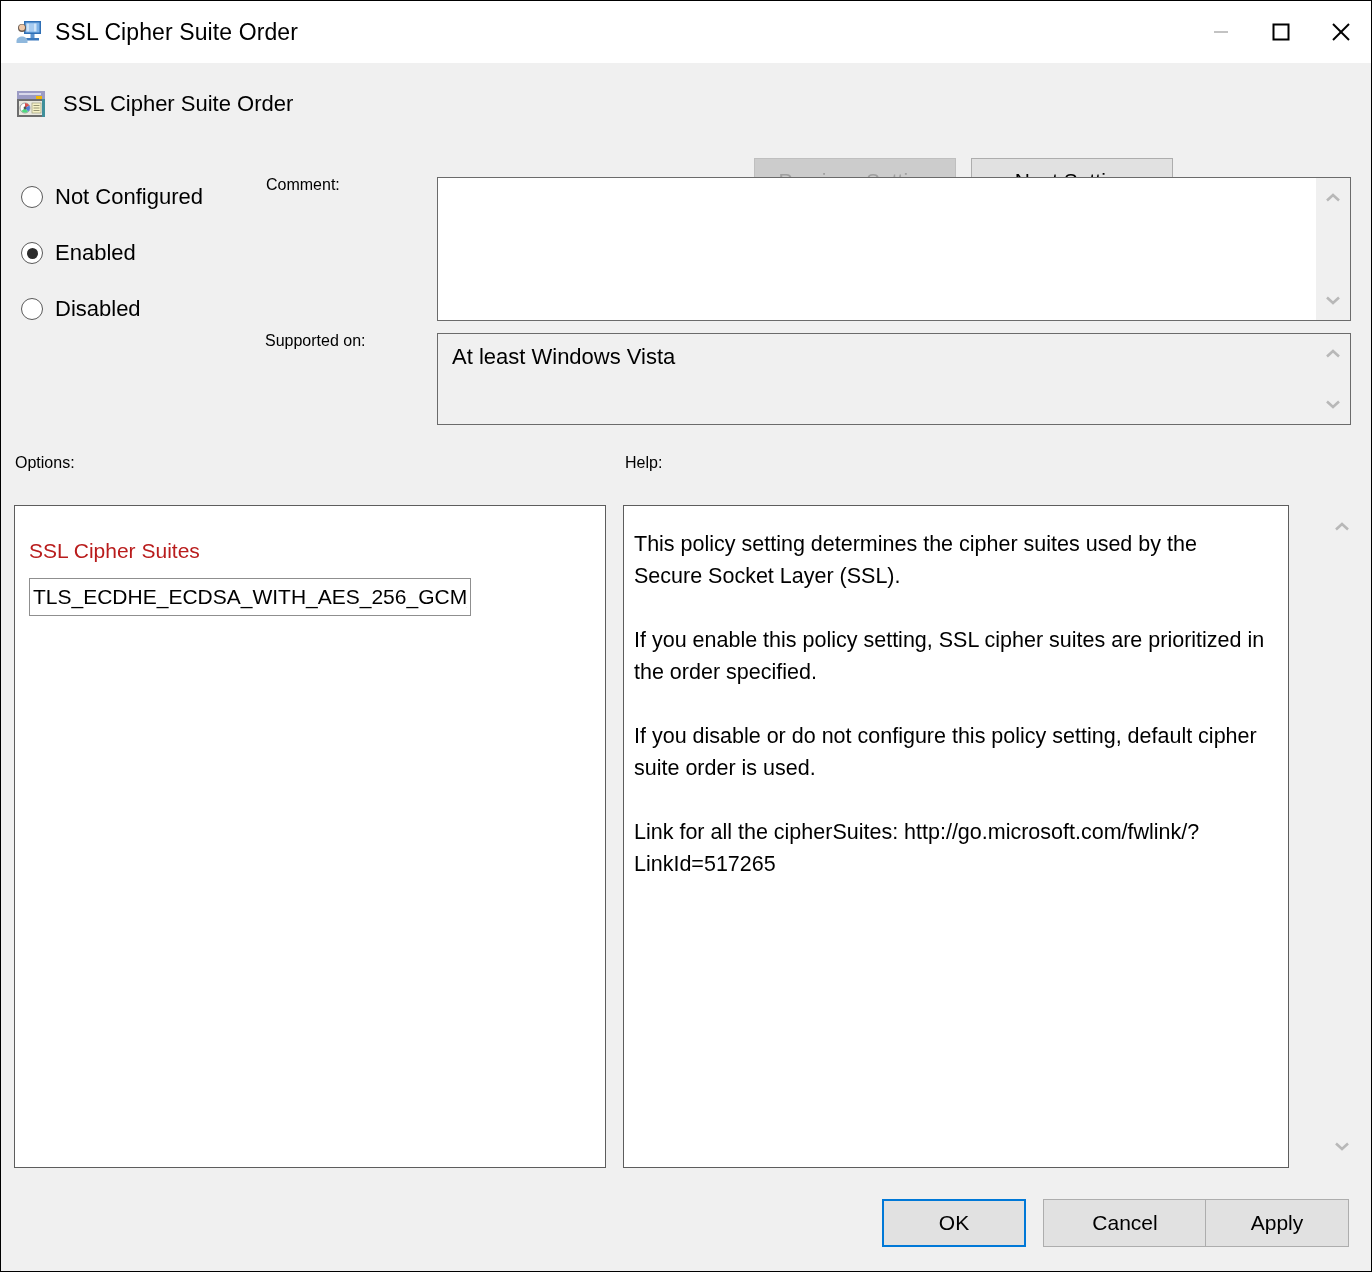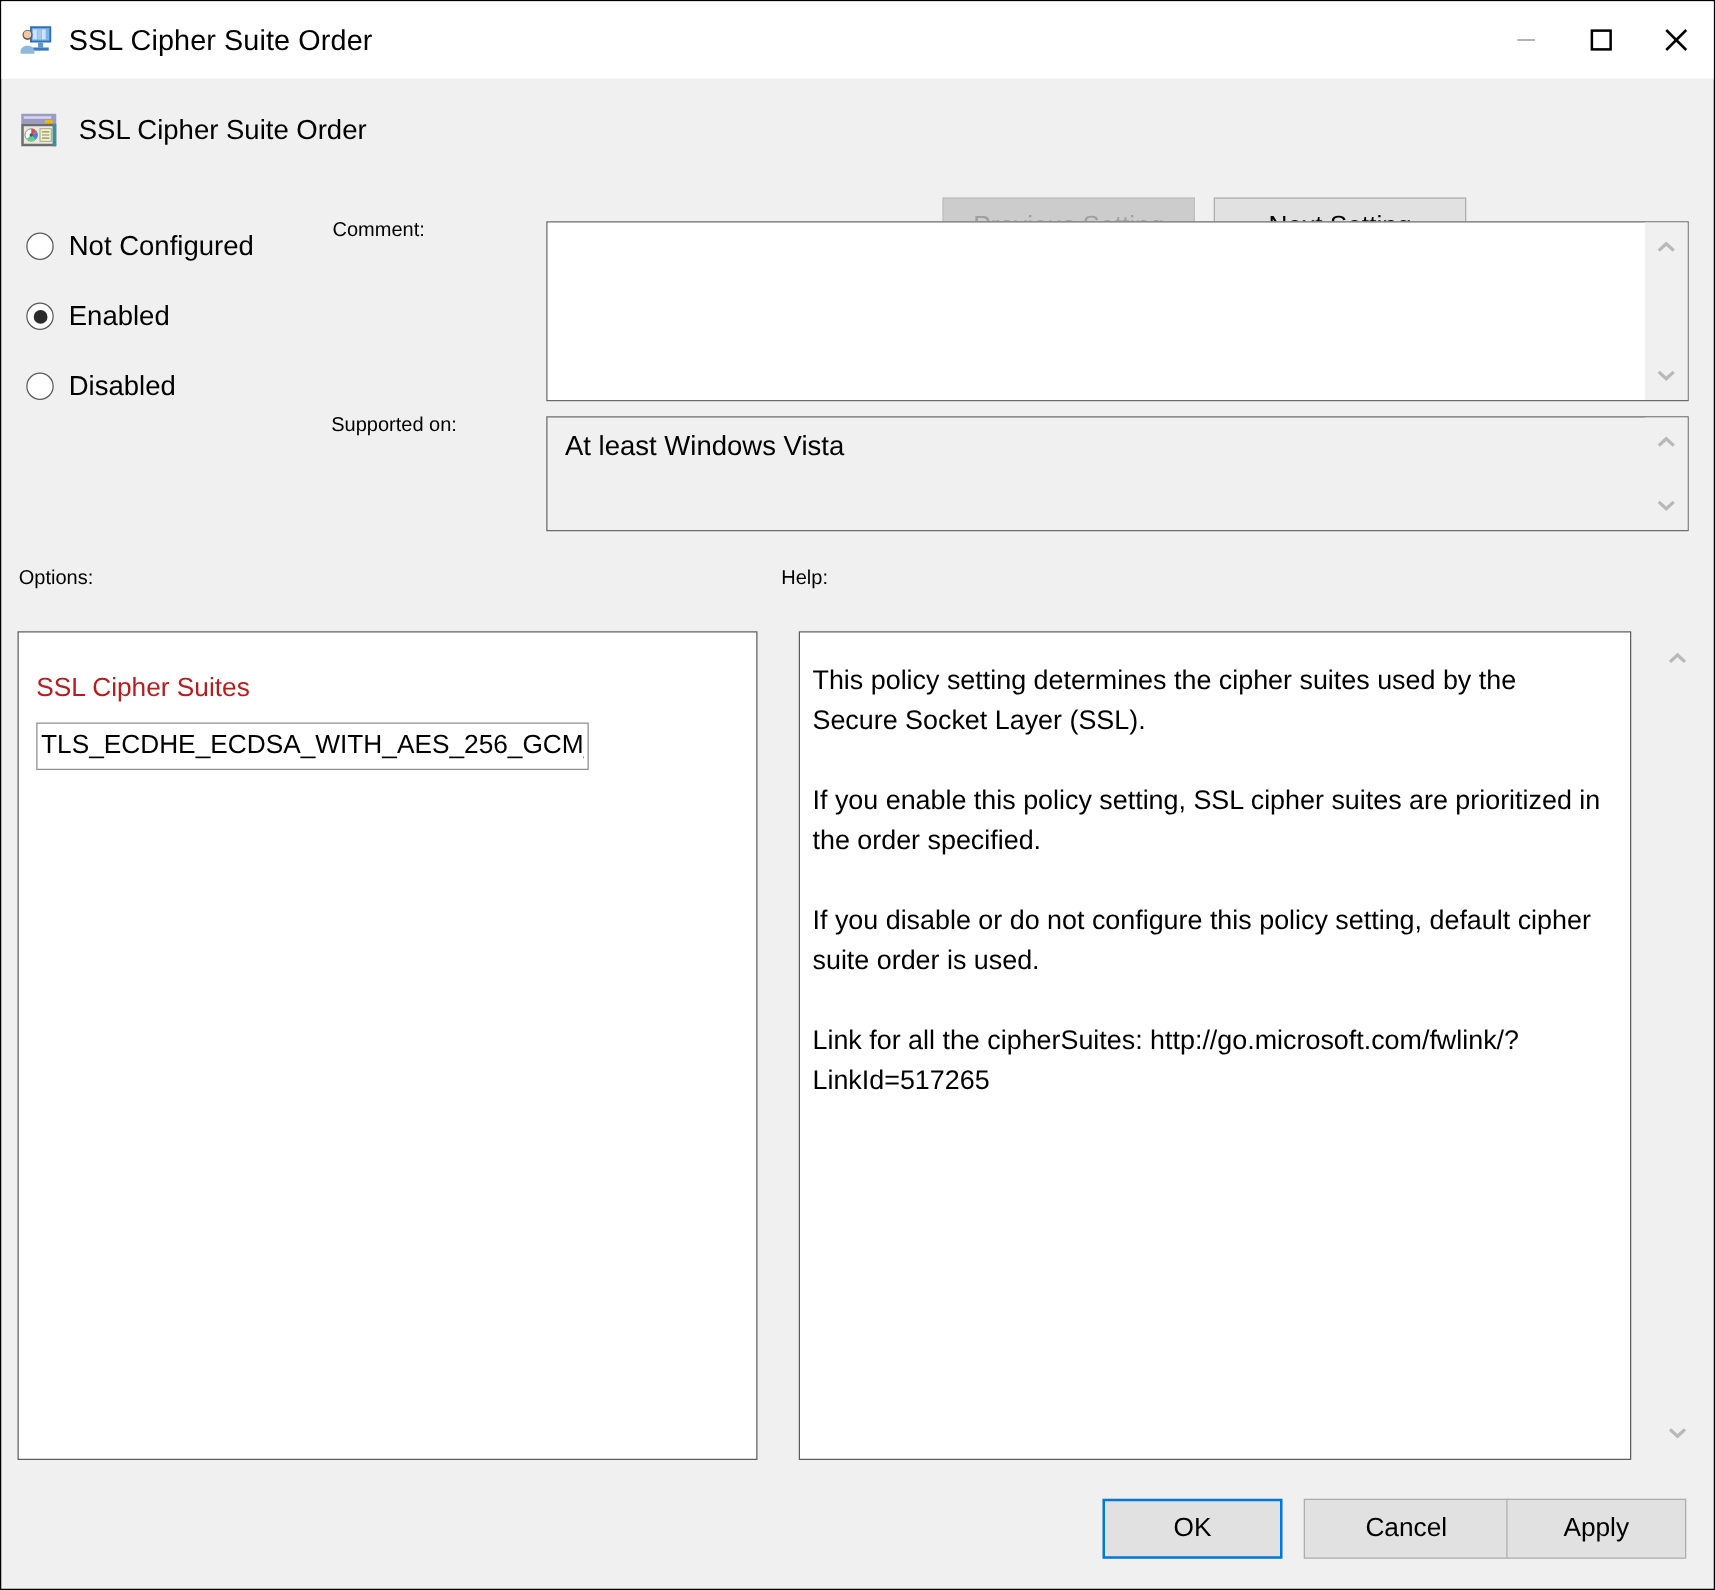--- a/index.html
+++ b/index.html
@@ -257,21 +257,20 @@
 
   
   #help-panel {
     position: absolute;
     left: 622px; top: 504px;
     width: 666px; height: 663px;
     box-sizing: border-box;
     border: 1px solid #5d5d5d;
     background: #ffffff;
     overflow: hidden;
-    margin-left: 16px;
   }
   #help-text {
     padding: 22px 22px 0 10px;
     font-size: 21.5px;
     line-height: 32px;
     color: #000000;
     white-space: pre-wrap;
   }
   #help-scrollbar {
     position: absolute;

